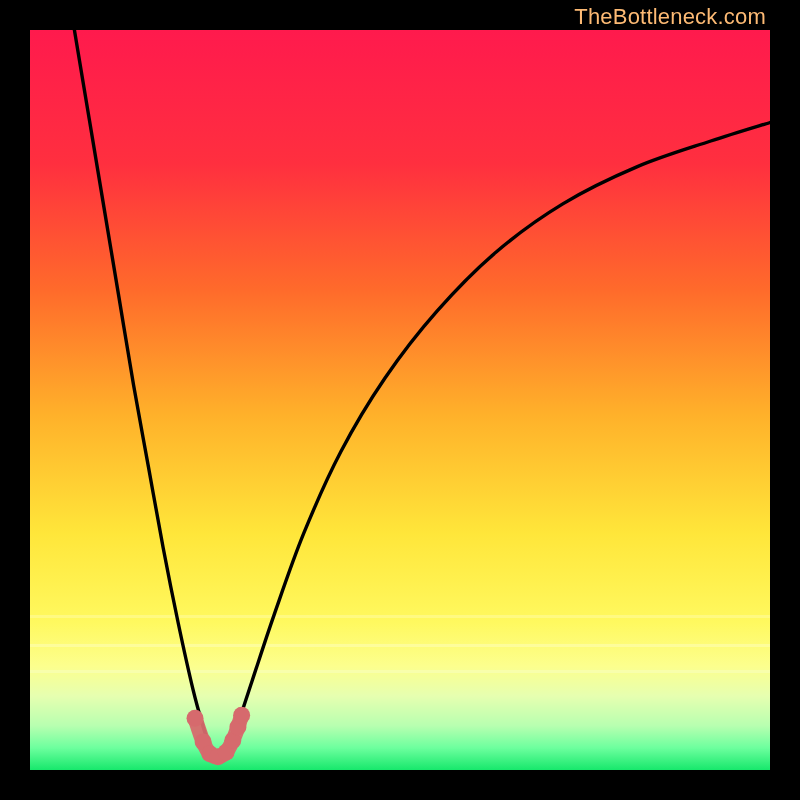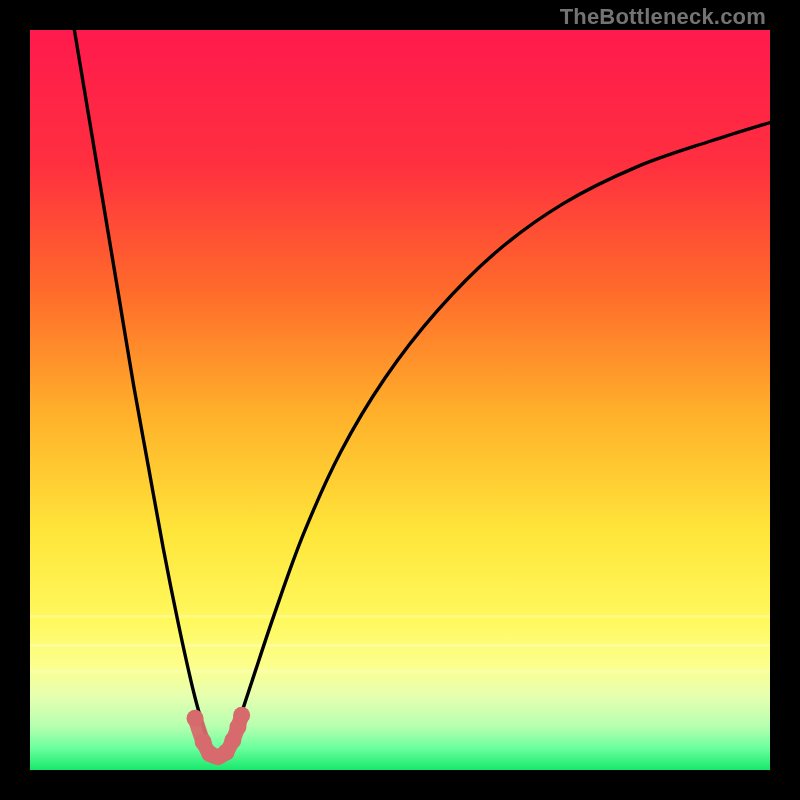--- a/index.html
+++ b/index.html
@@ -23,23 +23,23 @@
     position: absolute;
     left: 0;
     top: 0;
     width: 100%;
     height: 100%;
   }
   .watermark {
     position: absolute;
     top: 4px;
     right: 34px;
-    color: #737373;
+    color: #fdba74;
     font-size: 22px;
-    font-weight: 700;
+    font-weight: 400;
     letter-spacing: 0.2px;
     user-select: none;
   }
   svg.curves {
     position: absolute;
     left: 0;
     top: 0;
     width: 100%;
     height: 100%;
   }

